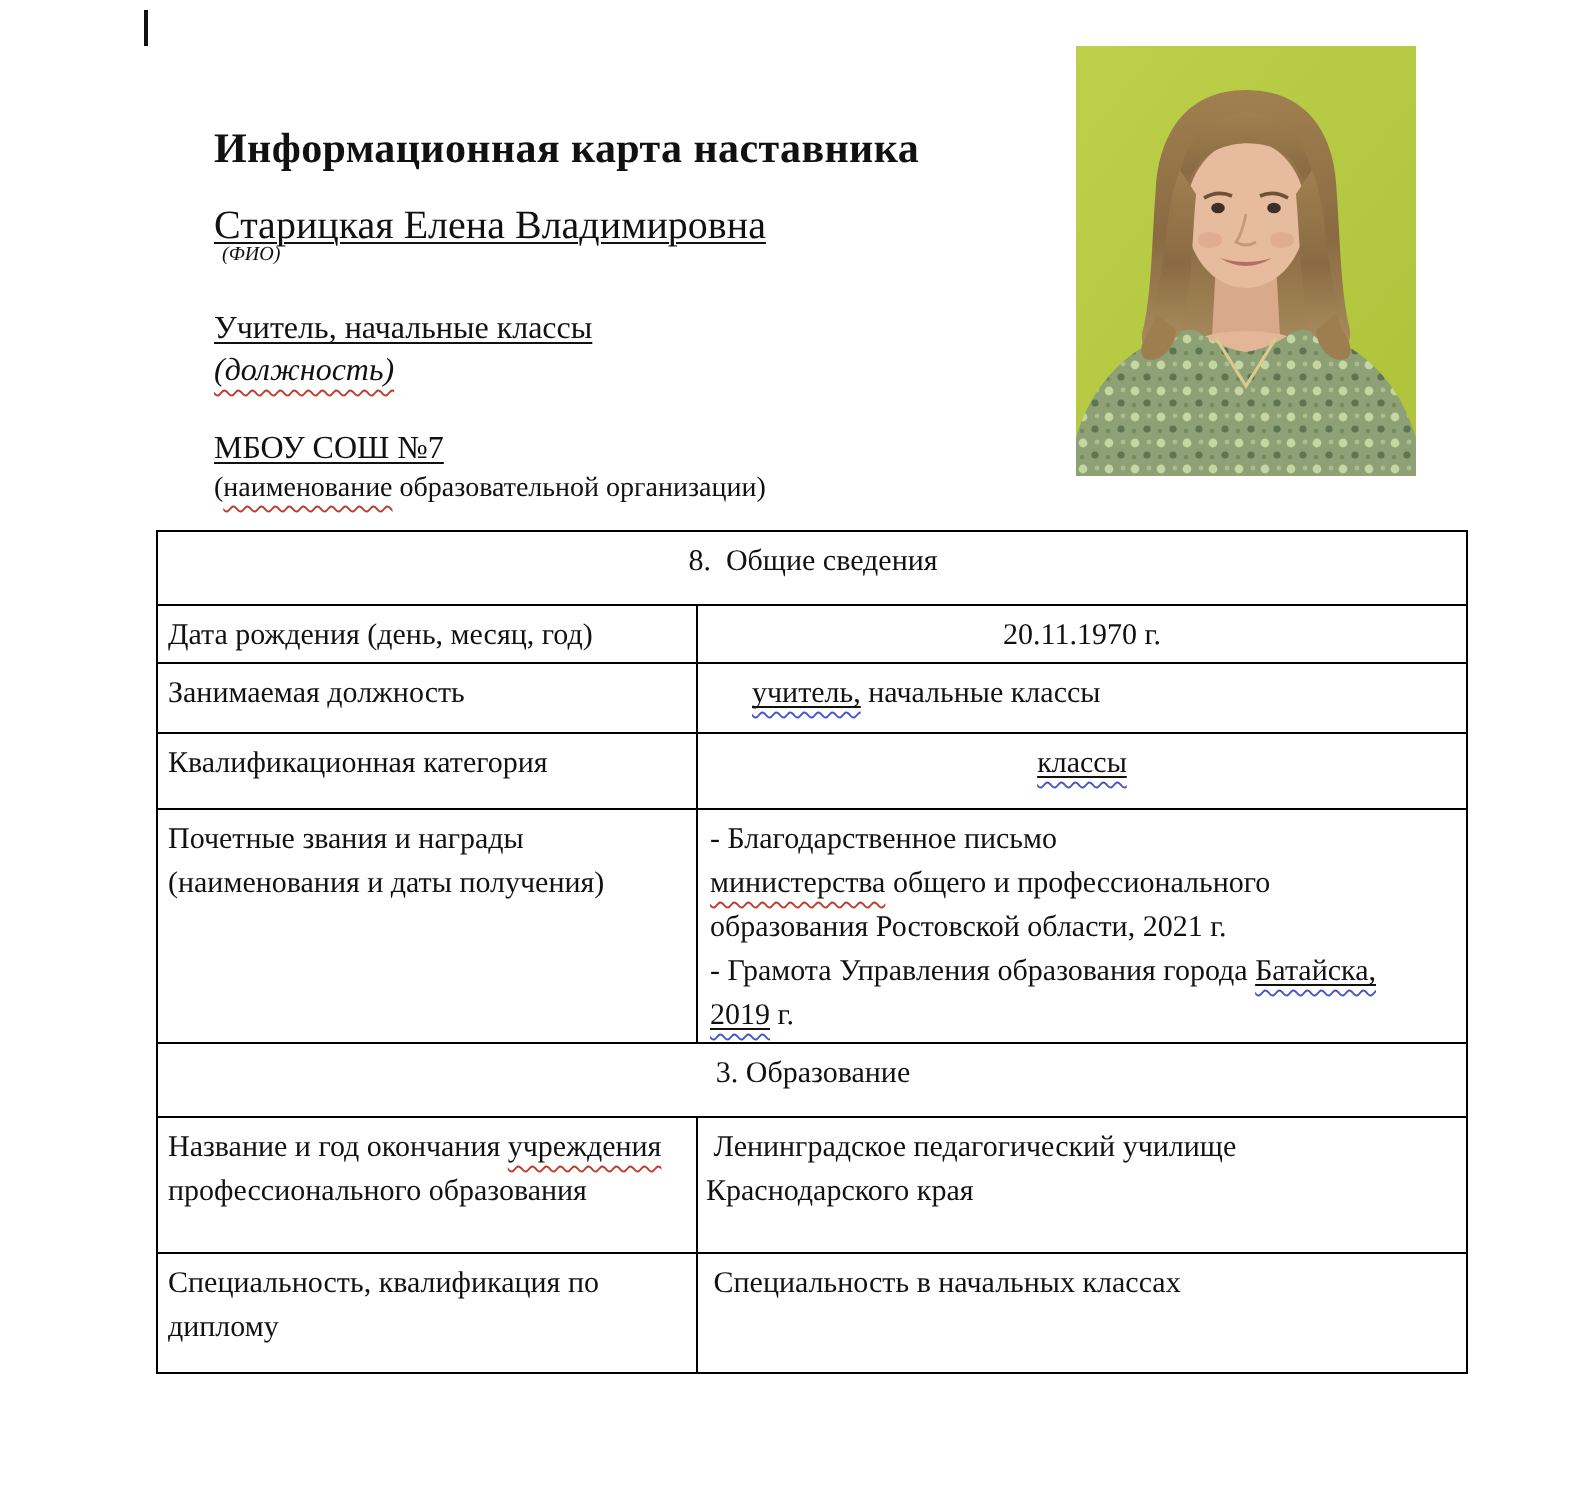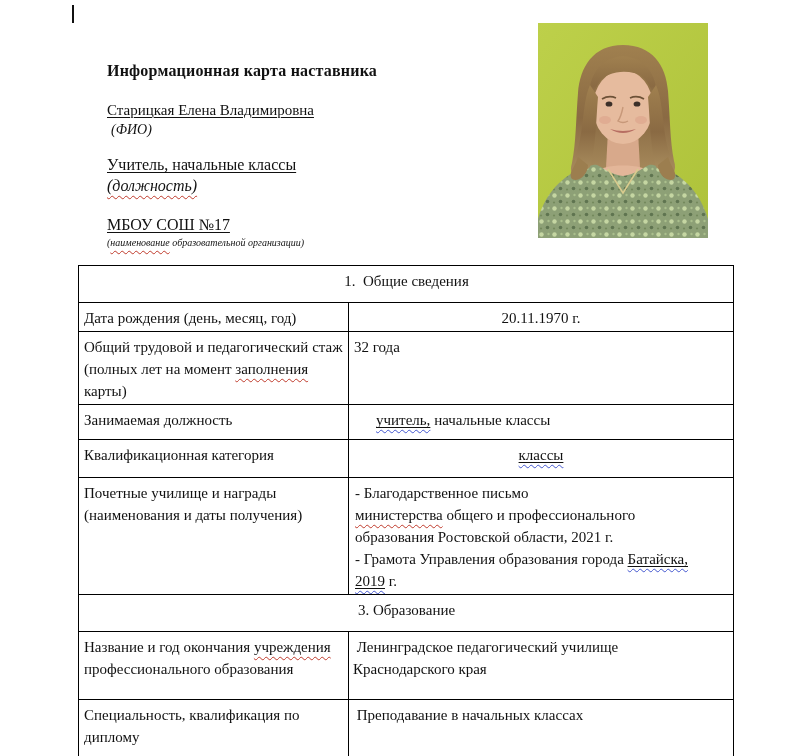--- a/index.html
+++ b/index.html
@@ -11,27 +11,27 @@
     overflow: hidden;
     font-family: "Liberation Serif", "DejaVu Serif", serif;
     color: #111111;
   }
   .abs { position: absolute; }
 
   
   .caret { width: 1.5px; height: 18px; background: #111; }
 
   
-  .doc-title { left: 107px; top: 62px; font-size: 16px; font-weight: bold; letter-spacing: .2px; }
-  .line-name { left: 107px; top: 102px; font-size: 15px; }
-  .cap-fio  { left: 111px; top: 122px; font-size: 14px; font-style: italic; }
+  .doc-title { left: 107px; top: 62px; font-size: 21px; font-weight: bold; letter-spacing: .2px; }
+  .line-name { left: 107px; top: 102px; font-size: 20px; }
+  .cap-fio  { left: 111px; top: 122px; font-size: 10px; font-style: italic; }
   .line-pos { left: 107px; top: 156px; font-size: 16px; }
   .cap-pos  { left: 107px; top: 177px; font-size: 16px; font-style: italic; }
   .line-org { left: 107px; top: 216px; font-size: 16px; }
-  .cap-org  { left: 107px; top: 237px; font-size: 10px; font-style: italic; }
+  .cap-org  { left: 107px; top: 237px; font-size: 14px; }
 
   .u { text-decoration: underline; text-decoration-thickness: 1px; text-underline-offset: 2px; }
   .wavy-red  { text-decoration: underline wavy #bf3a2b 1px; text-decoration-skip-ink: none; text-underline-offset: 3.5px; }
   .wavy-blue { text-decoration: underline wavy #4356cf 1px; text-decoration-skip-ink: none; text-underline-offset: 3.5px; }
   .wavy-red .u, .wavy-blue .u { text-underline-offset: 2px; text-align: center; }
 
   
   .photo { left: 538px; top: 23px; width: 170px; height: 215px; }
 
   
@@ -60,21 +60,21 @@
 <div class="abs caret" style="left:72px; top:5px;"></div>
 
 <div class="abs doc-title">Информационная карта наставника</div>
 
 <div class="abs line-name"><span class="u">Старицкая Елена Владимировна</span></div>
 <div class="abs cap-fio">(ФИО)</div>
 
 <div class="abs line-pos"><span class="u">Учитель, начальные классы</span></div>
 <div class="abs cap-pos"><span class="wavy-red">(должность)</span></div>
 
-<div class="abs line-org"><span class="u">МБОУ СОШ №17</span></div>
+<div class="abs line-org"><span class="u">МБОУ СОШ №7</span></div>
 <div class="abs cap-org"><span>(</span><span class="wavy-red">наименование</span><span> образовательной организации)</span></div>
 
 <svg class="abs photo" viewBox="0 0 170 215" aria-hidden="true">
   <defs>
     <linearGradient id="bgGrad" x1="0" y1="0" x2="1" y2="1">
       <stop offset="0" stop-color="#bdd04a"></stop>
       <stop offset="1" stop-color="#aec23a"></stop>
     </linearGradient>
     <linearGradient id="hairGrad" x1="0" y1="0" x2="0" y2="1">
       <stop offset="0" stop-color="#a0804f"></stop>
@@ -122,56 +122,52 @@
 </svg>
 
 <table class="info">
   <colgroup>
       <col style="width:270px">
       <col style="width:385px">
     </colgroup>
 
   <tbody>
       <tr style="height:37px">
-    <td colspan="2" class="section">1.  Общие сведения</td>
+    <td colspan="2" class="section">8.  Общие сведения</td>
   </tr>
 
   <tr style="height:17px">
     <td>Дата рождения (день, месяц, год)</td>
     <td class="val center">20.11.1970 г.</td>
   </tr>
 
 
-  <tr style="height:62px">
-    <td><span>Общий трудовой и педагогический стаж (полных лет на момент </span><span class="wavy-red">заполнения</span><span> карты)</span></td>
-    <td class="val">32 года</td>
-  </tr>
 
   <tr style="height:35px">
     <td>Занимаемая должность</td>
     <td class="val" style="padding-left:27px"><span class="wavy-blue"><span class="u">учитель,</span></span><span> начальные классы</span></td>
   </tr>
 
   <tr style="height:38px">
     <td>Квалификационная категория</td>
     <td class="val center"><span class="wavy-blue"><span class="u">классы</span></span></td>
   </tr>
 
   <tr style="height:110px">
-    <td>Почетные училище и награды (наименования и даты получения)</td>
+    <td>Почетные звания и награды (наименования и даты получения)</td>
     <td class="val" style="padding-left:6px"><span>- Благодарственное письмо</span><br><span class="wavy-red">министерства</span><span> общего и профессионального</span><br><span>образования Ростовской области, 2021 г.</span><br><span>- Грамота Управления образования города </span><span class="wavy-blue"><span class="u">Батайска,</span></span><br><span class="wavy-blue"><span class="u">2019</span></span><span> г.</span></td>
   </tr>
 
   <tr style="height:37px">
     <td colspan="2" class="section">3. Образование</td>
   </tr>
 
   <tr style="height:68px">
     <td class="label-indent"><span>Название и год окончания </span><span class="wavy-red">учреждения</span><span> профессионального образования</span></td>
     <td class="val prewrap" style="padding-left:4px"><span> Ленинградское педагогический училище</span><br><span>Краснодарского края</span></td>
   </tr>
 
   <tr style="height:60px">
     <td class="label-indent">Специальность, квалификация по диплому</td>
-    <td class="val prewrap" style="padding-left:4px"><span> Преподавание в начальных классах</span><br></td>
+    <td class="val prewrap" style="padding-left:4px"><span> Специальность в начальных классах</span><br></td>
   </tr>
 </tbody>
   </table>
 
 </body></html>

